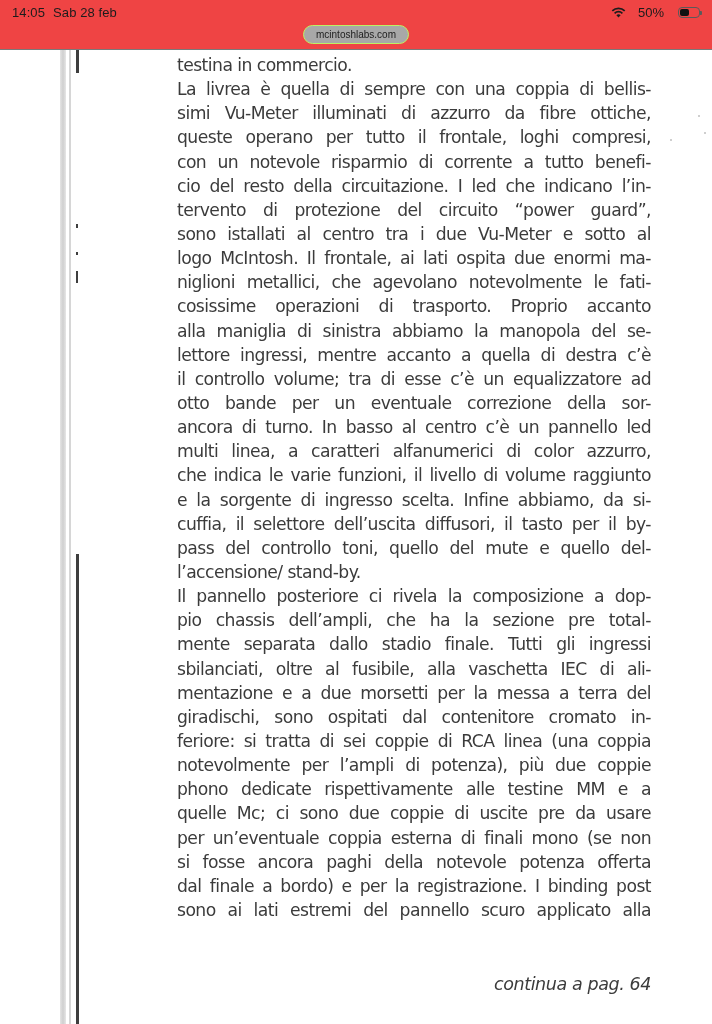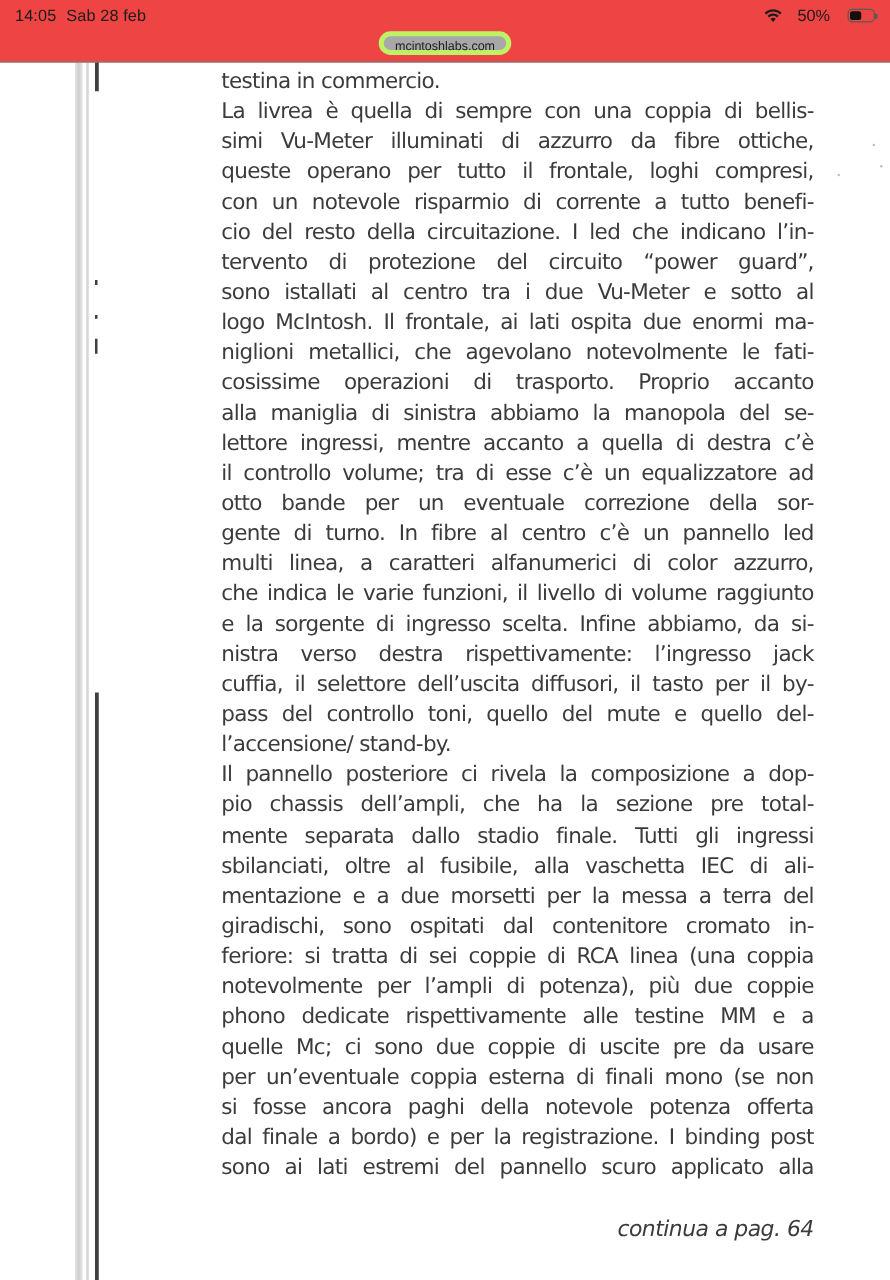--- a/index.html
+++ b/index.html
@@ -65,21 +65,21 @@
       position: absolute;
       left: 1px; top: 1px; bottom: 1px;
       background: #111;
       border-radius: 2px;
     }
     .url-pill {
       position: absolute;
       left: 303px; top: 25px;
       width: 106px; height: 19px;
       background: #a8a8a8;
-      border: 4px solid #bef264;
+      border: 1px solid #bef264;
       border-radius: 10px;
       box-sizing: border-box;
       font-family: "Liberation Sans", sans-serif;
       font-size: 10px;
       color: #1c1c1c;
       text-align: center;
       line-height: 17px;
     }
 
     
@@ -194,25 +194,24 @@
       <span class="line">cio del resto della circuitazione. I led che indicano l’in-</span>
       <span class="line">tervento di protezione del circuito “power guard”,</span>
       <span class="line">sono istallati al centro tra i due Vu-Meter e sotto al</span>
       <span class="line">logo McIntosh. Il frontale, ai lati ospita due enormi ma-</span>
       <span class="line">niglioni metallici, che agevolano notevolmente le fati-</span>
       <span class="line">cosissime operazioni di trasporto. Proprio accanto</span>
       <span class="line">alla maniglia di sinistra abbiamo la manopola del se-</span>
       <span class="line">lettore ingressi, mentre accanto a quella di destra c’è</span>
       <span class="line">il controllo volume; tra di esse c’è un equalizzatore ad</span>
       <span class="line">otto bande per un eventuale correzione della sor-</span>
-      <span class="line">gente di turno. In fibre al centro c’è un pannello led</span>
+      <span class="line">ancora di turno. In basso al centro c’è un pannello led</span>
       <span class="line">multi linea, a caratteri alfanumerici di color azzurro,</span>
       <span class="line">che indica le varie funzioni, il livello di volume raggiunto</span>
       <span class="line">e la sorgente di ingresso scelta. Infine abbiamo, da si-</span>
-      <span class="line">nistra verso destra rispettivamente: l’ingresso jack</span>
       <span class="line">cuffia, il selettore dell’uscita diffusori, il tasto per il by-</span>
       <span class="line">pass del controllo toni, quello del mute e quello del-</span>
       <span class="line last">l’accensione/ stand-by.</span>
       <span class="line">Il pannello posteriore ci rivela la composizione a dop-</span>
       <span class="line">pio chassis dell’ampli, che ha la sezione pre total-</span>
       <span class="line">mente separata dallo stadio finale. Tutti gli ingressi</span>
       <span class="line">sbilanciati, oltre al fusibile, alla vaschetta IEC di ali-</span>
       <span class="line">mentazione e a due morsetti per la messa a terra del</span>
       <span class="line">giradischi, sono ospitati dal contenitore cromato in-</span>
       <span class="line">feriore: si tratta di sei coppie di RCA linea (una coppia</span>

